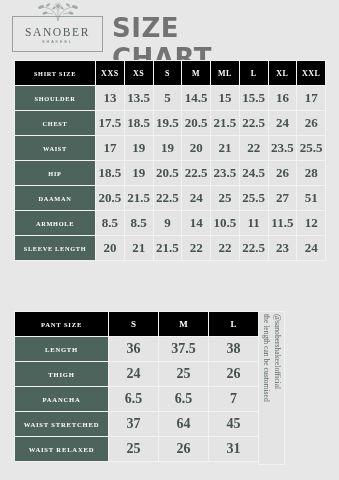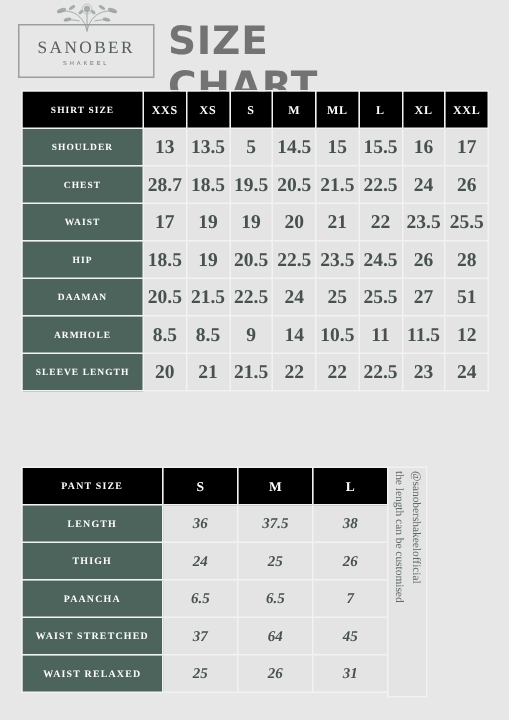--- a/index.html
+++ b/index.html
@@ -113,21 +113,21 @@
     left: 14px; top: 311px;
     width: 244px;
   }
   #pant-table td { height: 25px; }
   #pant-table .hdr-label,
   #pant-table .row-label {
     font-size: 6.6px;
     letter-spacing: 0.8px;
   }
   #pant-table .hdr-size { font-size: 9px; }
-  #pant-table .val { font-size: 10px; font-style: italic; }
+  #pant-table .val { font-size: 14px; }
 
   
   .vnote {
     position: absolute;
     left: 258px; top: 311px;
     width: 27px; height: 154px;
     background: #e3e4e3;
     border: 1px solid #f1f2f1;
     overflow: hidden;
   }
@@ -214,21 +214,21 @@
           <td class="val">13.5</td>
           <td class="val">5</td>
           <td class="val">14.5</td>
           <td class="val">15</td>
           <td class="val">15.5</td>
           <td class="val">16</td>
           <td class="val">17</td>
         </tr>
         <tr>
           <td class="row-label">CHEST</td>
-          <td class="val">28.7</td>
+          <td class="val">17.5</td>
           <td class="val">18.5</td>
           <td class="val">19.5</td>
           <td class="val">20.5</td>
           <td class="val">21.5</td>
           <td class="val">22.5</td>
           <td class="val">24</td>
           <td class="val">26</td>
         </tr>
         <tr>
           <td class="row-label">WAIST</td>

